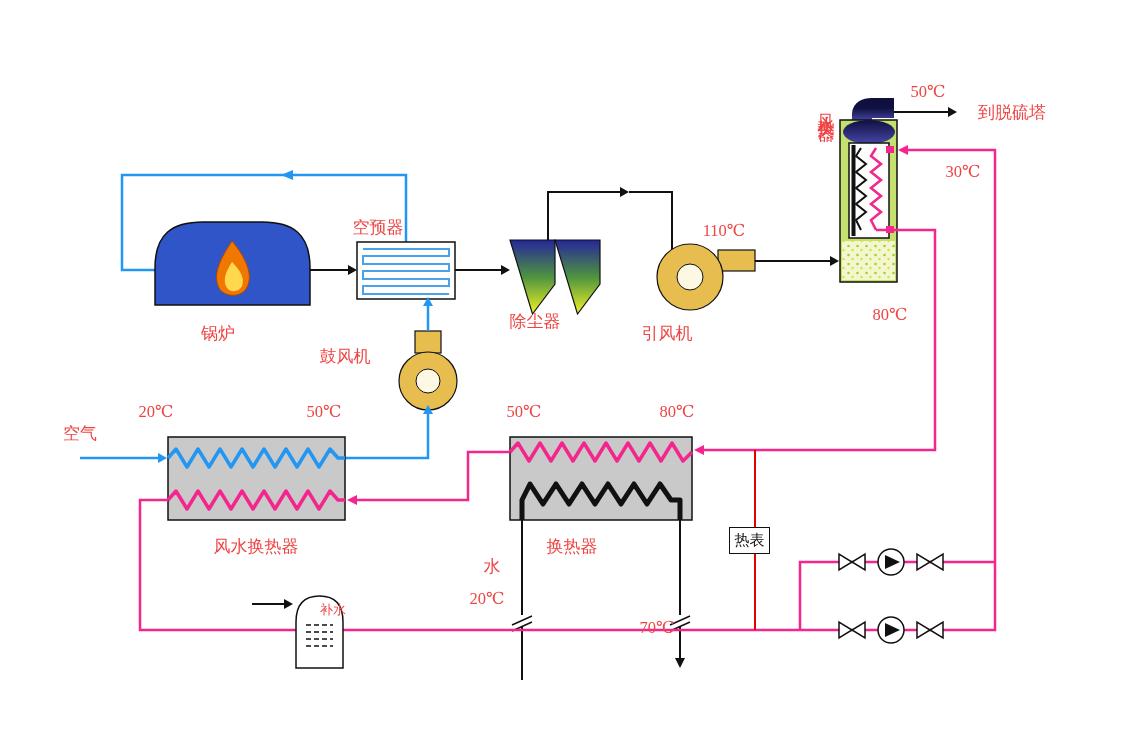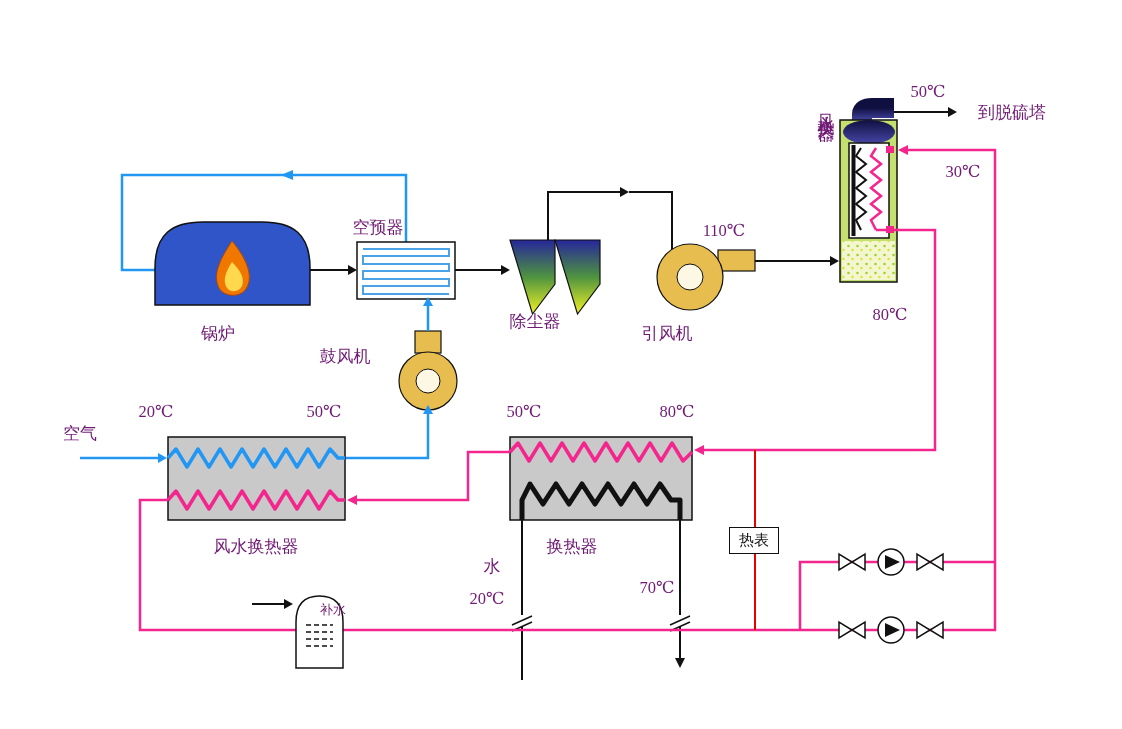--- a/index.html
+++ b/index.html
@@ -1,23 +1,23 @@
 <!DOCTYPE html>
 <html style="--air-blue: #2196f3; --water-pink: #f4268e; --meter-red: #e60000; --boiler-blue: #2f55c8; --fan-yellow: #e6bd4e; --box-gray: #c9c9c9; --hx-green: #c4e06e; --flame-orange: #f07800; --flame-yellow: #ffd84d;"><head>
 <meta charset="utf-8">
 <style>
   html,body{margin:0;padding:0;background:#fff;}
   #stage{position:relative;width:1122px;height:729px;background:#ffffff;overflow:hidden;
          font-family:"Liberation Serif","DejaVu Serif",serif;color:#111;}
   #stage svg{position:absolute;left:0;top:0;}
-  .lbl{position:absolute;transform:translate(-50%,-50%);white-space:nowrap;font-size:17px;line-height:1;color:#701a75;}
+  .lbl{position:absolute;transform:translate(-50%,-50%);white-space:nowrap;font-size:17px;line-height:1;color:#ef4444;}
   .temp{font-size:16.5px;}
   .small{font-size:13px;margin-left:14px;}
   .vert{writing-mode:vertical-rl;text-orientation:upright;letter-spacing:3px;transform:translate(-50%,0);}
-  .meterbox{position:absolute;left:729px;top:527px;width:50px;height:27px;background:#fff;border:1.5px solid #111;
+  .meterbox{position:absolute;left:729px;top:527px;width:41px;height:27px;background:#fff;border:1.5px solid #111;
             display:flex;align-items:center;justify-content:center;font-size:15px;box-sizing:border-box;}
   
   .blk{stroke:#111;stroke-width:2;fill:none;}
   .blkthin{stroke:#111;stroke-width:1.5;fill:none;}
   .blkzz{stroke:#111;stroke-width:5;fill:none;stroke-linejoin:round;}
   .blue{stroke:var(--air-blue);stroke-width:2.5;fill:none;}
   .bluezz{stroke:var(--air-blue);stroke-width:3.5;fill:none;stroke-linejoin:round;}
   .pink{stroke:var(--water-pink);stroke-width:2.5;fill:none;}
   .pinkzz{stroke:var(--water-pink);stroke-width:3.5;fill:none;stroke-linejoin:round;}
   .red{stroke:var(--meter-red);stroke-width:2;fill:none;}
@@ -193,20 +193,20 @@
   <div class="lbl" style="left:80px;top:433px">空气</div>
   <div class="lbl temp" style="left:156px;top:412px">20℃</div>
   <div class="lbl temp" style="left:324px;top:412px">50℃</div>
   <div class="lbl" style="left:256px;top:546px">风水换热器</div>
 
   <div class="lbl temp" style="left:524px;top:412px">50℃</div>
   <div class="lbl temp" style="left:677px;top:412px">80℃</div>
   <div class="lbl" style="left:572px;top:546px">换热器</div>
   <div class="lbl" style="left:492px;top:566px">水</div>
   <div class="lbl temp" style="left:487px;top:599px">20℃</div>
-  <div class="lbl temp" style="left:657px;top:588px">70℃</div>
+  <div class="lbl temp" style="left:657px;top:628px">70℃</div>
 
   <div class="meterbox">
     <span>热表</span>
   </div>
   <div class="lbl small" style="left:319px;top:609px">补水</div>
 
 </div>
 
 </body></html>

